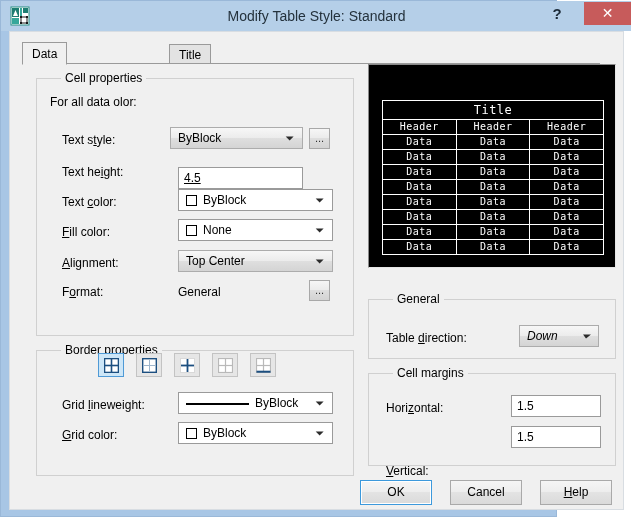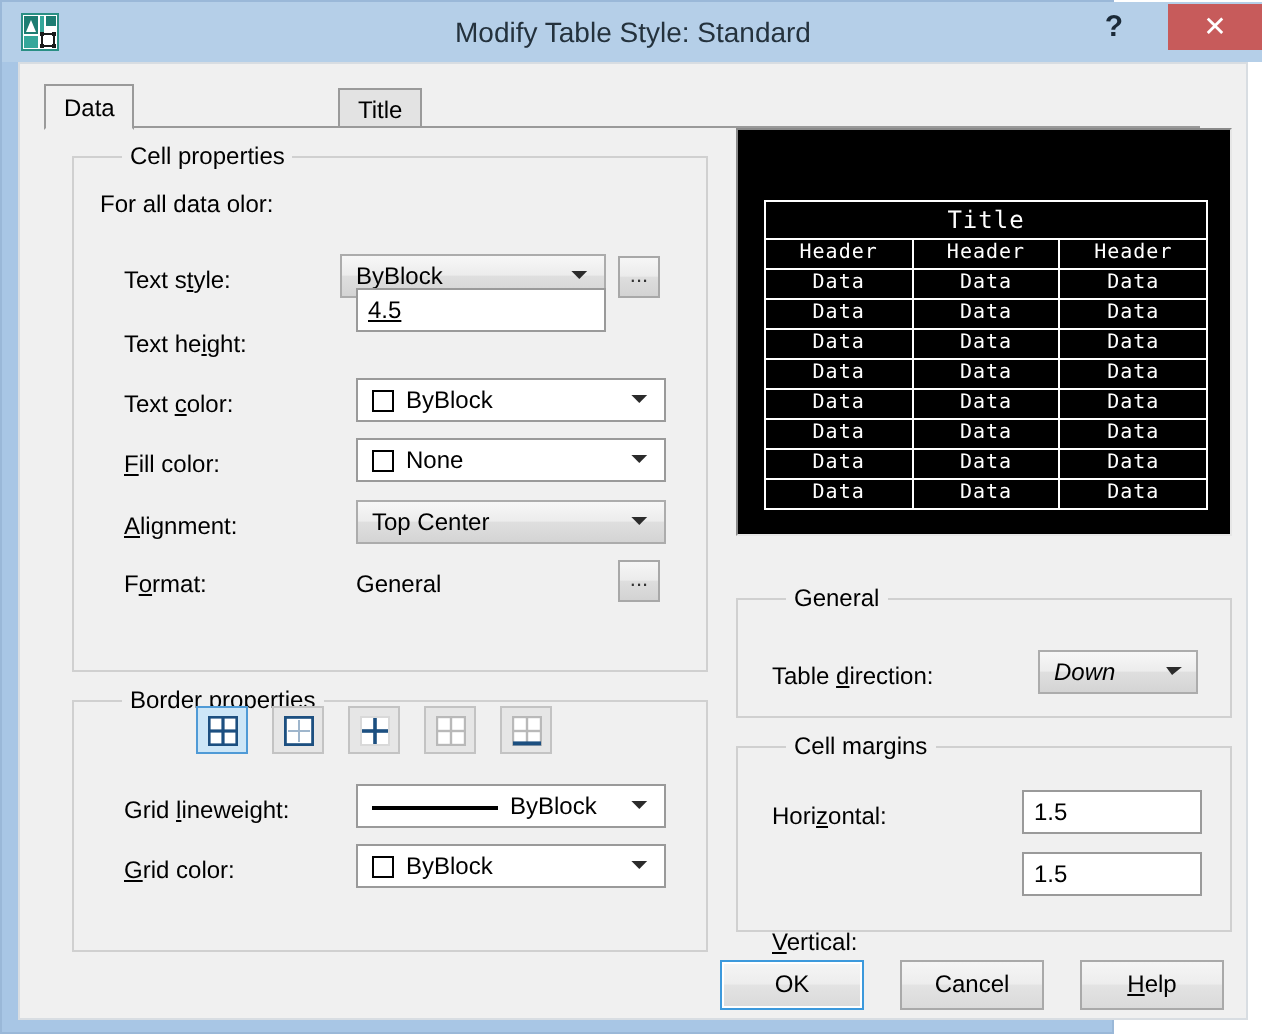--- a/index.html
+++ b/index.html
@@ -347,21 +347,21 @@
     <div class="lbl" style="left:40px; top:63px;">For all data olor:</div>
 
     <div class="lbl" style="left:52px; top:101px;">Text s<u>t</u>yle:</div>
     <div class="combo" style="left:160px; top:95px; width:133px;">
       <span class="ctext">ByBlock</span>
       <span class="chev">⏷</span>
     </div>
     <div class="dotsbtn" style="left:299px; top:96px;">...</div>
 
     <div class="lbl" style="left:52px; top:133px;">Text he<u>i</u>ght:</div>
-    <div class="textbox" style="left:168px; top:112px; width:125px;text-decoration:underline;">4.5</div>
+    <div class="textbox" style="left:168px; top:135px; width:125px;text-decoration:underline;">4.5</div>
 
     <div class="lbl" style="left:52px; top:163px;">Text <u>c</u>olor:</div>
     <div class="combo white" style="left:168px; top:157px; width:155px;">
       <span class="swatch"></span>
       <span class="ctext" style="left:24px;">ByBlock</span>
       <span class="chev">⏷</span>
     </div>
 
     <div class="lbl" style="left:52px; top:193px;"><u>F</u>ill color:</div>
     <div class="combo white" style="left:168px; top:187px; width:155px;">

